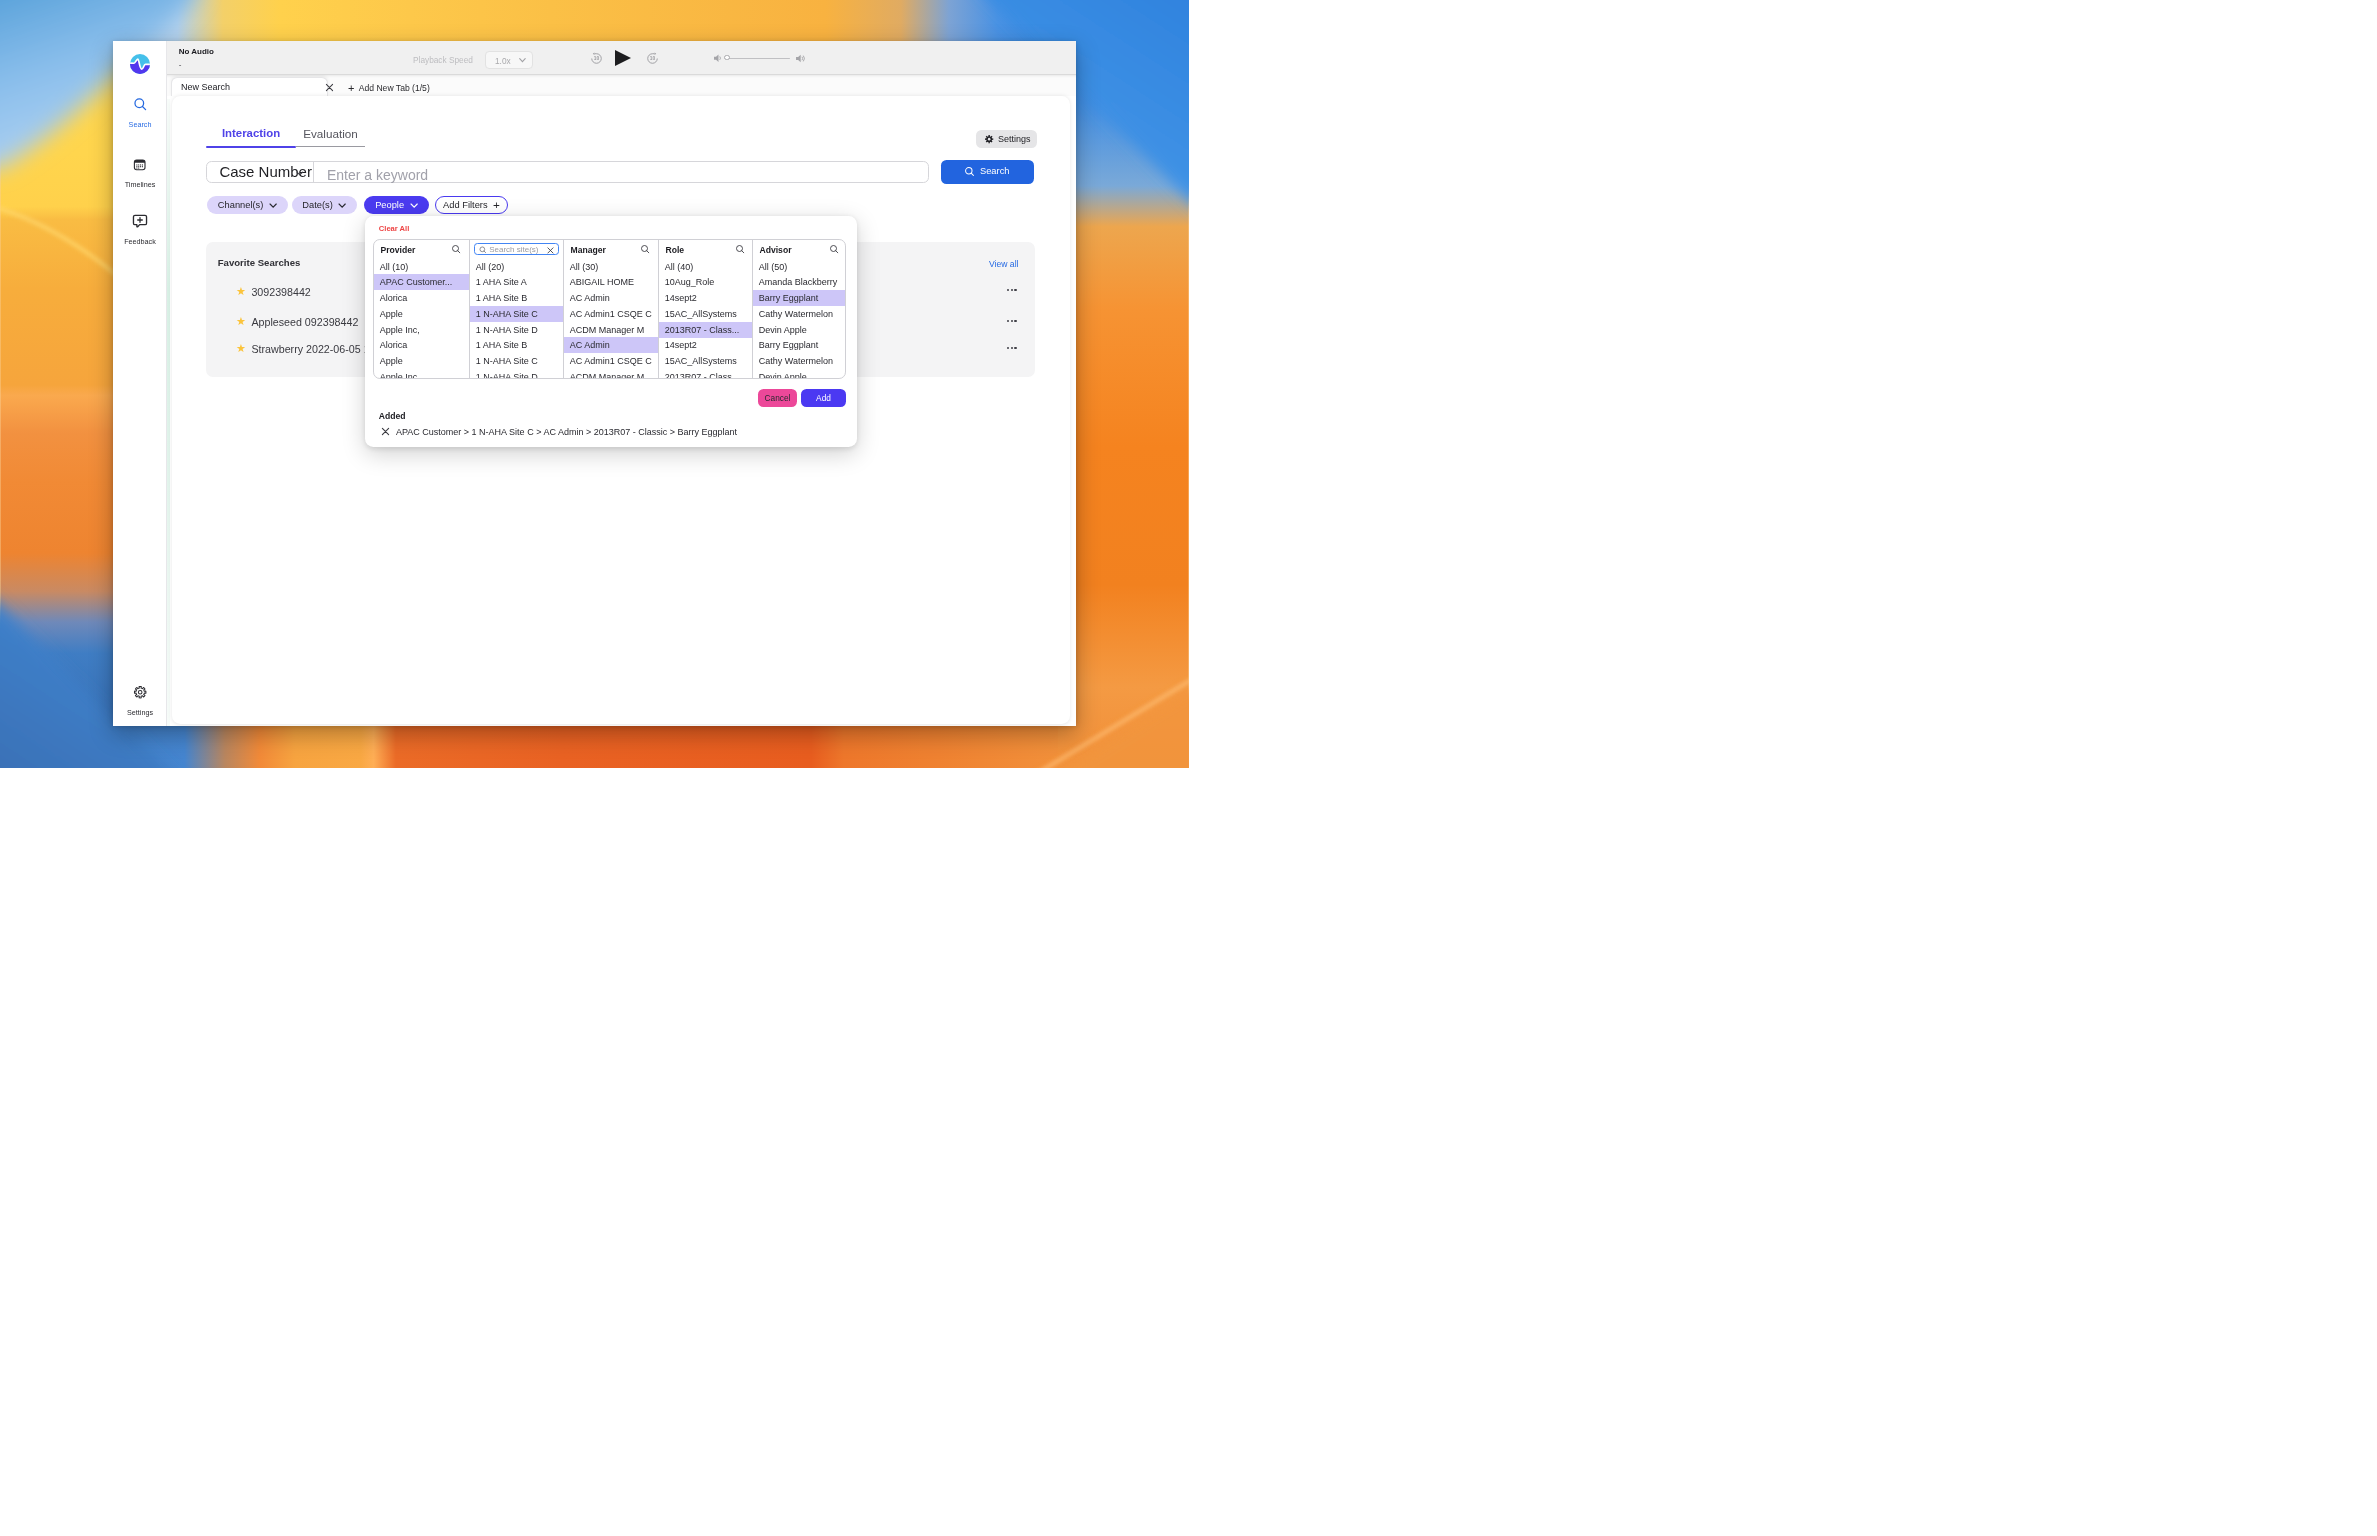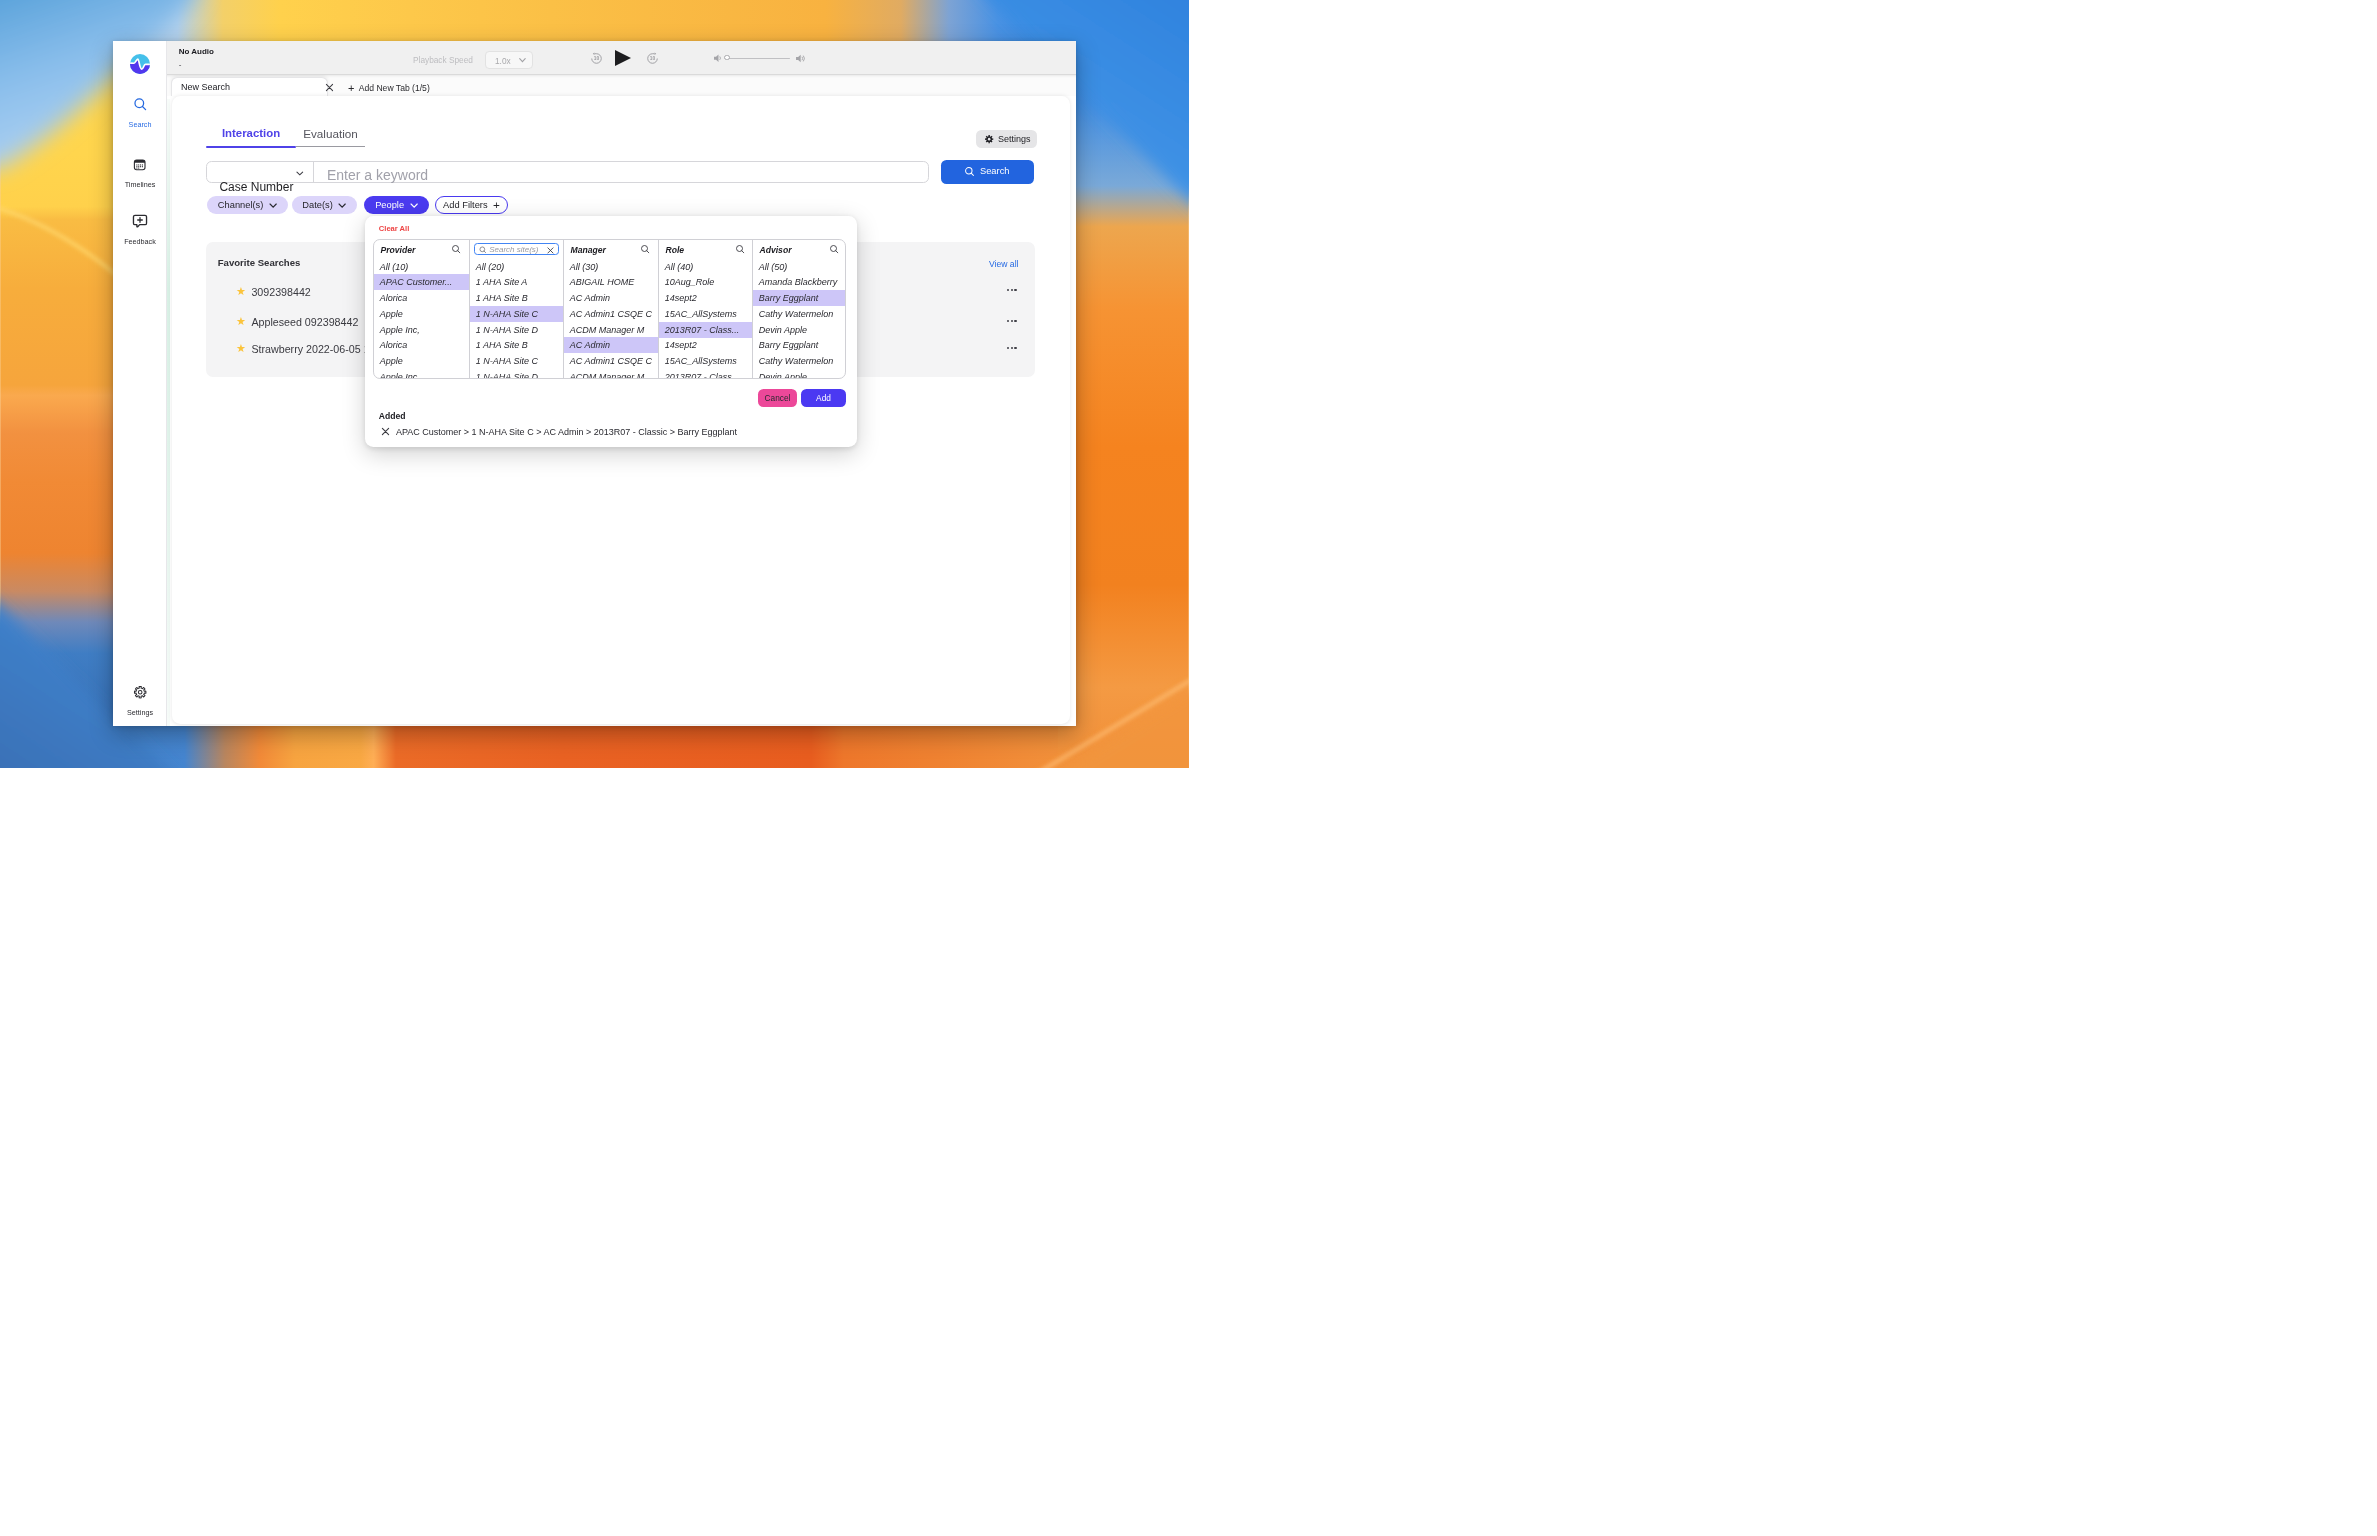--- a/index.html
+++ b/index.html
@@ -24,21 +24,21 @@
 .itab { position:absolute; top:31px; font-size:13px; font-weight:bold; }
 .chip { position:absolute; top:100px; height:18px; border-radius:9px; font-size:9.3px;
   color:#26262b; display:flex; align-items:center; justify-content:center; gap:5.5px; }
 .favcard { position:absolute; left:34px; top:146px; width:829px; height:135px; background:#f4f4f5; border-radius:6.9px; }
 .favrow { position:absolute; left:30px; font-size:10.7px; color:#3a3a40; display:flex; align-items:center; gap:5.5px; }
 .star { color:#fbc43c; font-size:11px; }
 .dots { position:absolute; left:801px; width:9.6px; display:flex; justify-content:space-between; }
 .dots i { width:2.2px; height:2.2px; border-radius:50%; background:#3f3f46; }
 .panel { position:absolute; left:252px; top:175px; width:492px; height:231px; background:#fff; border-radius:8.3px;
   box-shadow:0 6.9px 23.4px rgba(0,0,0,.18), 0 1.4px 5.5px rgba(0,0,0,.10); z-index:5; }
-.ptable { position:absolute; left:8.3px; top:23px; width:473px; height:140px; border:0.7px solid #d0d0d5; border-radius:6.9px; overflow:hidden;font-style:italic; }
+.ptable { position:absolute; left:8.3px; top:23px; width:473px; height:140px; border:0.7px solid #d0d0d5; border-radius:6.9px; overflow:hidden; }
 .pcol { position:absolute; top:0; height:140px; border-left:0.7px solid #d0d0d5; }
 .pcol:first-child { border-left:none; }
 .phead { position:absolute; top:0; left:0; right:0; height:18.6px; font-weight:bold; font-size:8.6px; color:#1b1b20; }
 .prow { position:absolute; left:0; right:0; height:16px; font-size:9px; color:#2a2a30; line-height:16px;
   padding-left:5.5px; white-space:nowrap; overflow:hidden; }
 .hl { background:#cdc6f8; }
 .pbtn { position:absolute; top:173px; height:18px; border-radius:5.5px; font-size:8.3px; text-align:center; line-height:18px; }
 .mag { stroke:#33333a; stroke-width:2; fill:none; }
 </style></head>
 <body>
@@ -251,21 +251,21 @@
   <div class="abs" style="left:124px; top:50px; width:69px; height:1px; background:#9a9aa1;"></div>
   <div class="abs" style="left:804px; top:34px; width:61px; height:18px; background:#e5e5e7; border-radius:5.5px;">
     <svg class="abs" style="left:8.3px; top:3.8px;" width="10.3" height="10.3" viewBox="0 0 24 24">
           <path d="M 10.60 5.14 L 10.17 2.58 A 9.6 9.6 0 0 1 13.83 2.58 L 13.40 5.14 A 7.0 7.0 0 0 1 15.86 6.16 L 17.37 4.04 A 9.6 9.6 0 0 1 19.96 6.63 L 17.84 8.14 A 7.0 7.0 0 0 1 18.86 10.60 L 21.42 10.17 A 9.6 9.6 0 0 1 21.42 13.83 L 18.86 13.40 A 7.0 7.0 0 0 1 17.84 15.86 L 19.96 17.37 A 9.6 9.6 0 0 1 17.37 19.96 L 15.86 17.84 A 7.0 7.0 0 0 1 13.40 18.86 L 13.83 21.42 A 9.6 9.6 0 0 1 10.17 21.42 L 10.60 18.86 A 7.0 7.0 0 0 1 8.14 17.84 L 6.63 19.96 A 9.6 9.6 0 0 1 4.04 17.37 L 6.16 15.86 A 7.0 7.0 0 0 1 5.14 13.40 L 2.58 13.83 A 9.6 9.6 0 0 1 2.58 10.17 L 5.14 10.60 A 7.0 7.0 0 0 1 6.16 8.14 L 4.04 6.63 A 9.6 9.6 0 0 1 6.63 4.04 L 8.14 6.16 A 7.0 7.0 0 0 1 10.60 5.14 Z" fill="#1d1d22"></path>
           <circle cx="12" cy="12" r="3" fill="#e5e5e7"></circle>
         </svg>
     <span class="abs" style="left:22px; top:4.1px; font-size:9px; color:#1d1d22;">Settings</span>
   </div>
   <div class="abs" style="left:34px; top:65px; width:723px; height:22px; border:0.7px solid #d6d6da; border-radius:5.5px; background:#fff;">
     <div class="abs" style="left:106px; top:0; width:0.7px; height:20.6px; background:#d6d6da;"></div>
-    <span class="abs" style="left:12.4px; top:18px; font-size:12px; color:#1f1f23;">Case Number</span>
+    <span class="abs" style="left:12.4px; top:1px; font-size:15px; color:#1f1f23;">Case Number</span>
     <svg class="abs" style="left:89px; top:9.3px;" width="7.6" height="5.2" viewBox="0 0 12 8">
           <path d="M1.5 1.5 L6 6 L10.5 1.5" stroke="#3f3f46" stroke-width="1.7" fill="none" stroke-linecap="round"></path>
         </svg>
     <span class="abs" style="left:120px; top:4.8px; font-size:14px; color:#a1a1aa;">Enter a keyword</span>
   </div>
   <div class="abs" style="left:769px; top:64px; width:93px; height:24px; background:#2264df; border-radius:5.5px;">
     <svg class="abs" style="left:23px; top:6.2px;" width="11" height="11" viewBox="0 0 24 24">
           <circle cx="10.5" cy="10.5" r="7" fill="none" stroke="#fff" stroke-width="2.2"></circle>
           <line x1="15.7" y1="15.7" x2="20.5" y2="20.5" stroke="#fff" stroke-width="2.2" stroke-linecap="round"></line>
         </svg>

